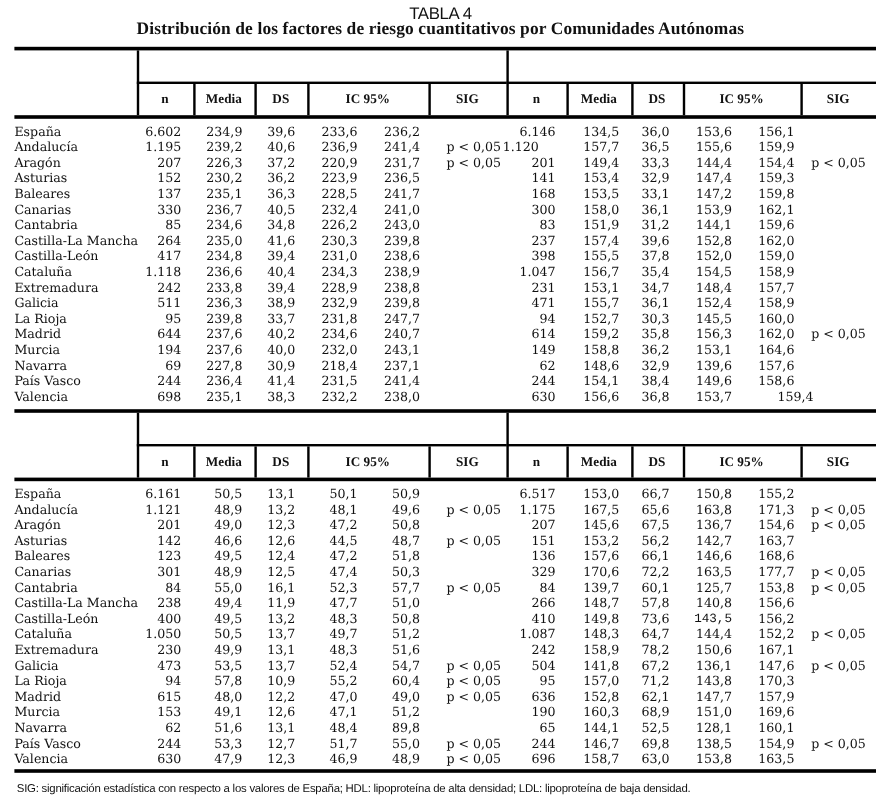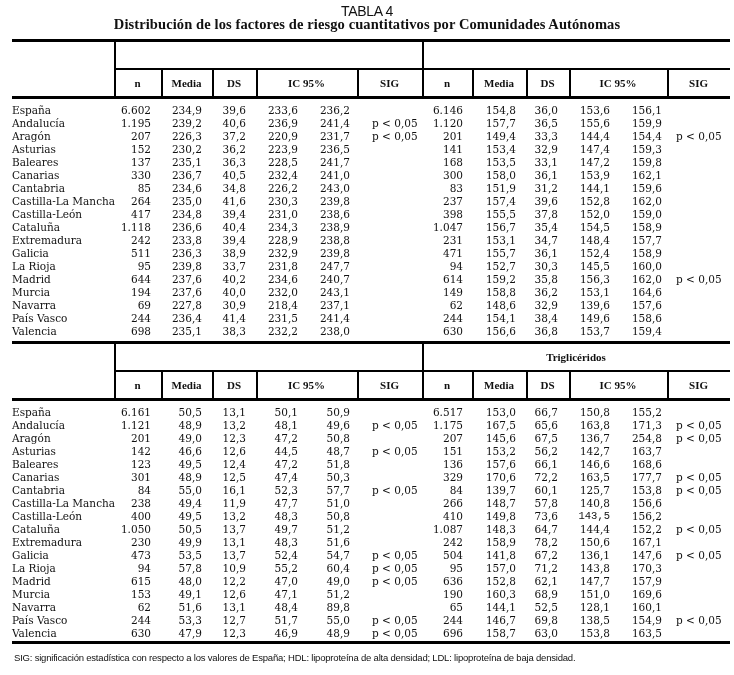--- a/index.html
+++ b/index.html
@@ -65,35 +65,35 @@
     <div class="rows">
       <div class="row" style="top: 5px;">
         <span class="name">España</span>
         <span class="r" style="right: 579px;">6.602</span>
         <span class="r" style="right: 528px;">234,9</span>
         <span class="r" style="right: 484px;">39,6</span>
         <span class="r" style="right: 432px;">233,6</span>
         <span class="r" style="right: 380px;">236,2</span>
         <span style="left: 360px;"></span>
         <span class="r" style="right: 267px;">6.146</span>
-        <span class="r" style="right: 214px;">154,8</span>
+        <span class="r" style="right: 214px;">134,5</span>
         <span class="r" style="right: 172px;">36,0</span>
         <span class="r" style="right: 120px;">153,6</span>
         <span class="r" style="right: 68px;">156,1</span>
         <span style="left: 664px;"></span>
       </div>
       <div class="row" style="top: 18px;">
         <span class="name">Andalucía</span>
         <span class="r" style="right: 579px;">1.195</span>
         <span class="r" style="right: 528px;">239,2</span>
         <span class="r" style="right: 484px;">40,6</span>
         <span class="r" style="right: 432px;">236,9</span>
         <span class="r" style="right: 380px;">241,4</span>
         <span style="left: 360px;">p &lt; 0,05</span>
-        <span class="r" style="right: 267px; text-align: center;">1.120</span>
+        <span class="r" style="right: 281px; text-align: center;">1.120</span>
         <span class="r" style="right: 214px;">157,7</span>
         <span class="r" style="right: 172px;">36,5</span>
         <span class="r" style="right: 120px;">155,6</span>
         <span class="r" style="right: 68px;">159,9</span>
         <span style="left: 664px;"></span>
       </div>
       <div class="row" style="top: 31px;">
         <span class="name">Aragón</span>
         <span class="r" style="right: 579px;">207</span>
         <span class="r" style="right: 528px;">226,3</span>
@@ -323,40 +323,39 @@
         <span class="r" style="right: 579px;">698</span>
         <span class="r" style="right: 528px;">235,1</span>
         <span class="r" style="right: 484px;">38,3</span>
         <span class="r" style="right: 432px;">232,2</span>
         <span class="r" style="right: 380px;">238,0</span>
         <span style="left: 360px;"></span>
         <span class="r" style="right: 267px;">630</span>
         <span class="r" style="right: 214px;">156,6</span>
         <span class="r" style="right: 172px;">36,8</span>
         <span class="r" style="right: 120px;">153,7</span>
-        <span class="r" style="right: 68px;">159,4</span>
+        <span class="r" style="right: 52px;">159,4</span>
         <span style="left: 664px;"></span>
       </div>
     </div>
   </div>
 <div id="panel-1" class="block" style="top:341px;">
     <div class="hdr">
       <div class="vl" style="left: 102px; height: 54px;"></div>
       <div class="hl" style="top: 26px; left: 102px; width: 308px;"></div>
       <div class="vl" style="left: 410px; height: 54px;"></div>
       <div class="vl" style="left: 149px; top: 28px; height: 26px;"></div>
       <div class="vl" style="left: 200px; top: 28px; height: 26px;"></div>
       <div class="vl" style="left: 244px; top: 28px; height: 26px;"></div>
       <div class="vl" style="left: 345px; top: 28px; height: 26px;"></div>
       <div class="sub" style="left: 102px; width: 47px;">n</div>
       <div class="sub" style="left: 149px; width: 51px;">Media</div>
       <div class="sub" style="left: 200px; width: 44px;">DS</div>
       <div class="sub" style="left: 244px; width: 101px;">IC 95%</div>
       <div class="sub" style="left: 345px; width: 65px;">SIG</div>
-      <div class="grp" style="left: 410px; width: 308px;">Triglicéridos</div>
       <div class="hl" style="top: 26px; left: 410px; width: 308px;"></div>
       <div class="vl" style="left: 460px; top: 28px; height: 26px;"></div>
       <div class="vl" style="left: 514px; top: 28px; height: 26px;"></div>
       <div class="vl" style="left: 557px; top: 28px; height: 26px;"></div>
       <div class="vl" style="left: 655px; top: 28px; height: 26px;"></div>
       <div class="sub" style="left: 410px; width: 50px;">n</div>
       <div class="sub" style="left: 460px; width: 54px;">Media</div>
       <div class="sub" style="left: 514px; width: 43px;">DS</div>
       <div class="sub" style="left: 557px; width: 98px;">IC 95%</div>
       <div class="sub" style="left: 655px; width: 63px;">SIG</div>
@@ -397,21 +396,21 @@
         <span class="r" style="right: 579px;">201</span>
         <span class="r" style="right: 528px;">49,0</span>
         <span class="r" style="right: 484px;">12,3</span>
         <span class="r" style="right: 432px;">47,2</span>
         <span class="r" style="right: 380px;">50,8</span>
         <span style="left: 360px;"></span>
         <span class="r" style="right: 267px;">207</span>
         <span class="r" style="right: 214px;">145,6</span>
         <span class="r" style="right: 172px;">67,5</span>
         <span class="r" style="right: 120px;">136,7</span>
-        <span class="r" style="right: 68px;">254,8</span>
+        <span class="r" style="right: 68px;">154,6</span>
         <span style="left: 664px;">p &lt; 0,05</span>
       </div>
       <div class="row" style="top: 44px;">
         <span class="name">Asturias</span>
         <span class="r" style="right: 579px;">142</span>
         <span class="r" style="right: 528px;">46,6</span>
         <span class="r" style="right: 484px;">12,6</span>
         <span class="r" style="right: 432px;">44,5</span>
         <span class="r" style="right: 380px;">48,7</span>
         <span style="left: 360px;">p &lt; 0,05</span>

